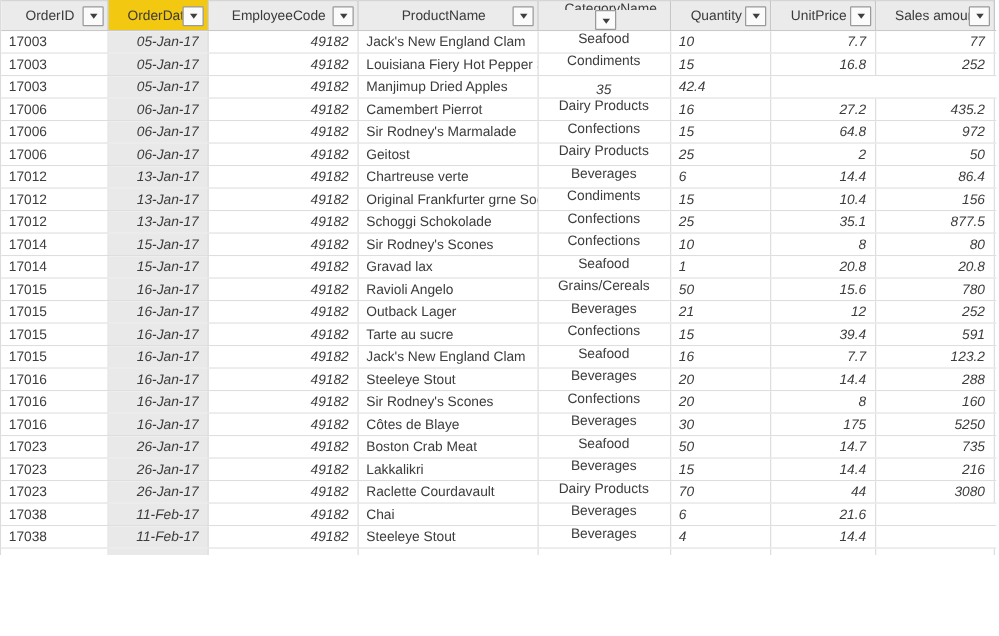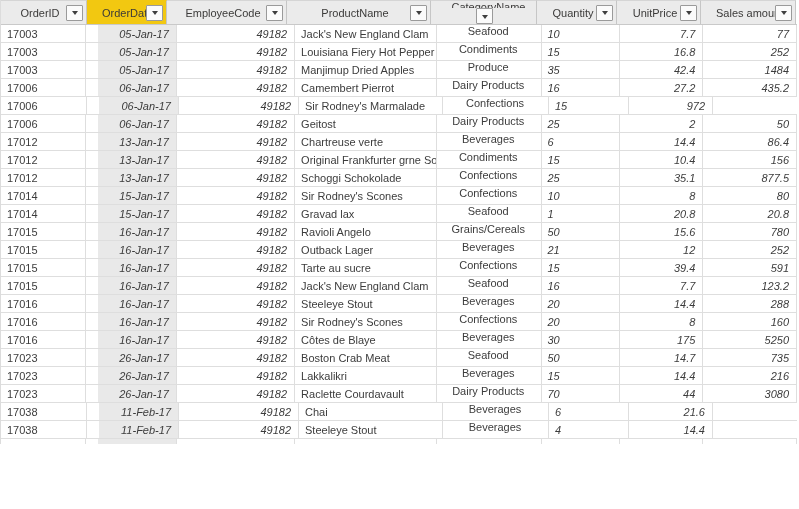--- a/index.html
+++ b/index.html
@@ -33,21 +33,21 @@
   
   .trow{display:flex;height:18px;border-bottom:1px solid #dedede;box-sizing:border-box;background:#ffffff;}
   .trow.partial{height:5px;border-bottom:none;}
   .cell{
     box-sizing:border-box;border-right:1px solid #dedede;
     font-size:11px;color:#3c3c3c;display:flex;align-items:center;
     padding:0 7px 0 6px;white-space:nowrap;overflow:hidden;cursor:default;
   }
   .cell.right{justify-content:flex-end;}
   .cell.italic{font-style:italic;}
-  .cell.selcol{background:#e9e9e9;margin-left:12px;}
+  .cell.selcol{background:#e9e9e9;}
   
   .hcell:nth-child(1),.cell:nth-child(1){width:86px;}
   .hcell:nth-child(2),.cell:nth-child(2){width:80px;}
   .hcell:nth-child(3),.cell:nth-child(3){width:120px;}
   .hcell:nth-child(4),.cell:nth-child(4){width:144px;}
   .hcell:nth-child(5),.cell:nth-child(5){width:106px;flex-direction:column;}
   .hcell:nth-child(6),.cell:nth-child(6){width:80px;justify-content:space-between;}
   .hcell:nth-child(7),.cell:nth-child(7){width:84px;}
   .hcell:nth-child(8),.cell:nth-child(8){width:95px;}
 </style>
@@ -125,42 +125,41 @@
           <div class="cell">Condiments</div>
           <div class="cell right italic">15</div>
           <div class="cell right italic">16.8</div>
           <div class="cell right italic">252</div>
         </div>
         <div class="trow">
           <div class="cell">17003</div>
           <div class="cell right italic selcol">05-Jan-17</div>
           <div class="cell right italic">49182</div>
           <div class="cell">Manjimup Dried Apples</div>
-          <div class="cell">Produce</div>
           <div class="cell right italic">35</div>
           <div class="cell right italic">42.4</div>
-          <div class="cell right italic">1484</div>
         </div>
         <div class="trow">
           <div class="cell">17006</div>
           <div class="cell right italic selcol">06-Jan-17</div>
           <div class="cell right italic">49182</div>
           <div class="cell">Camembert Pierrot</div>
           <div class="cell">Dairy Products</div>
           <div class="cell right italic">16</div>
           <div class="cell right italic">27.2</div>
           <div class="cell right italic">435.2</div>
         </div>
         <div class="trow">
           <div class="cell">17006</div>
           <div class="cell right italic selcol">06-Jan-17</div>
           <div class="cell right italic">49182</div>
           <div class="cell">Sir Rodney's Marmalade</div>
           <div class="cell">Confections</div>
           <div class="cell right italic">15</div>
+          <div class="cell right italic">64.8</div>
           <div class="cell right italic">972</div>
         </div>
         <div class="trow">
           <div class="cell">17006</div>
           <div class="cell right italic selcol">06-Jan-17</div>
           <div class="cell right italic">49182</div>
           <div class="cell">Geitost</div>
           <div class="cell">Dairy Products</div>
           <div class="cell right italic">25</div>
           <div class="cell right italic">2</div>

